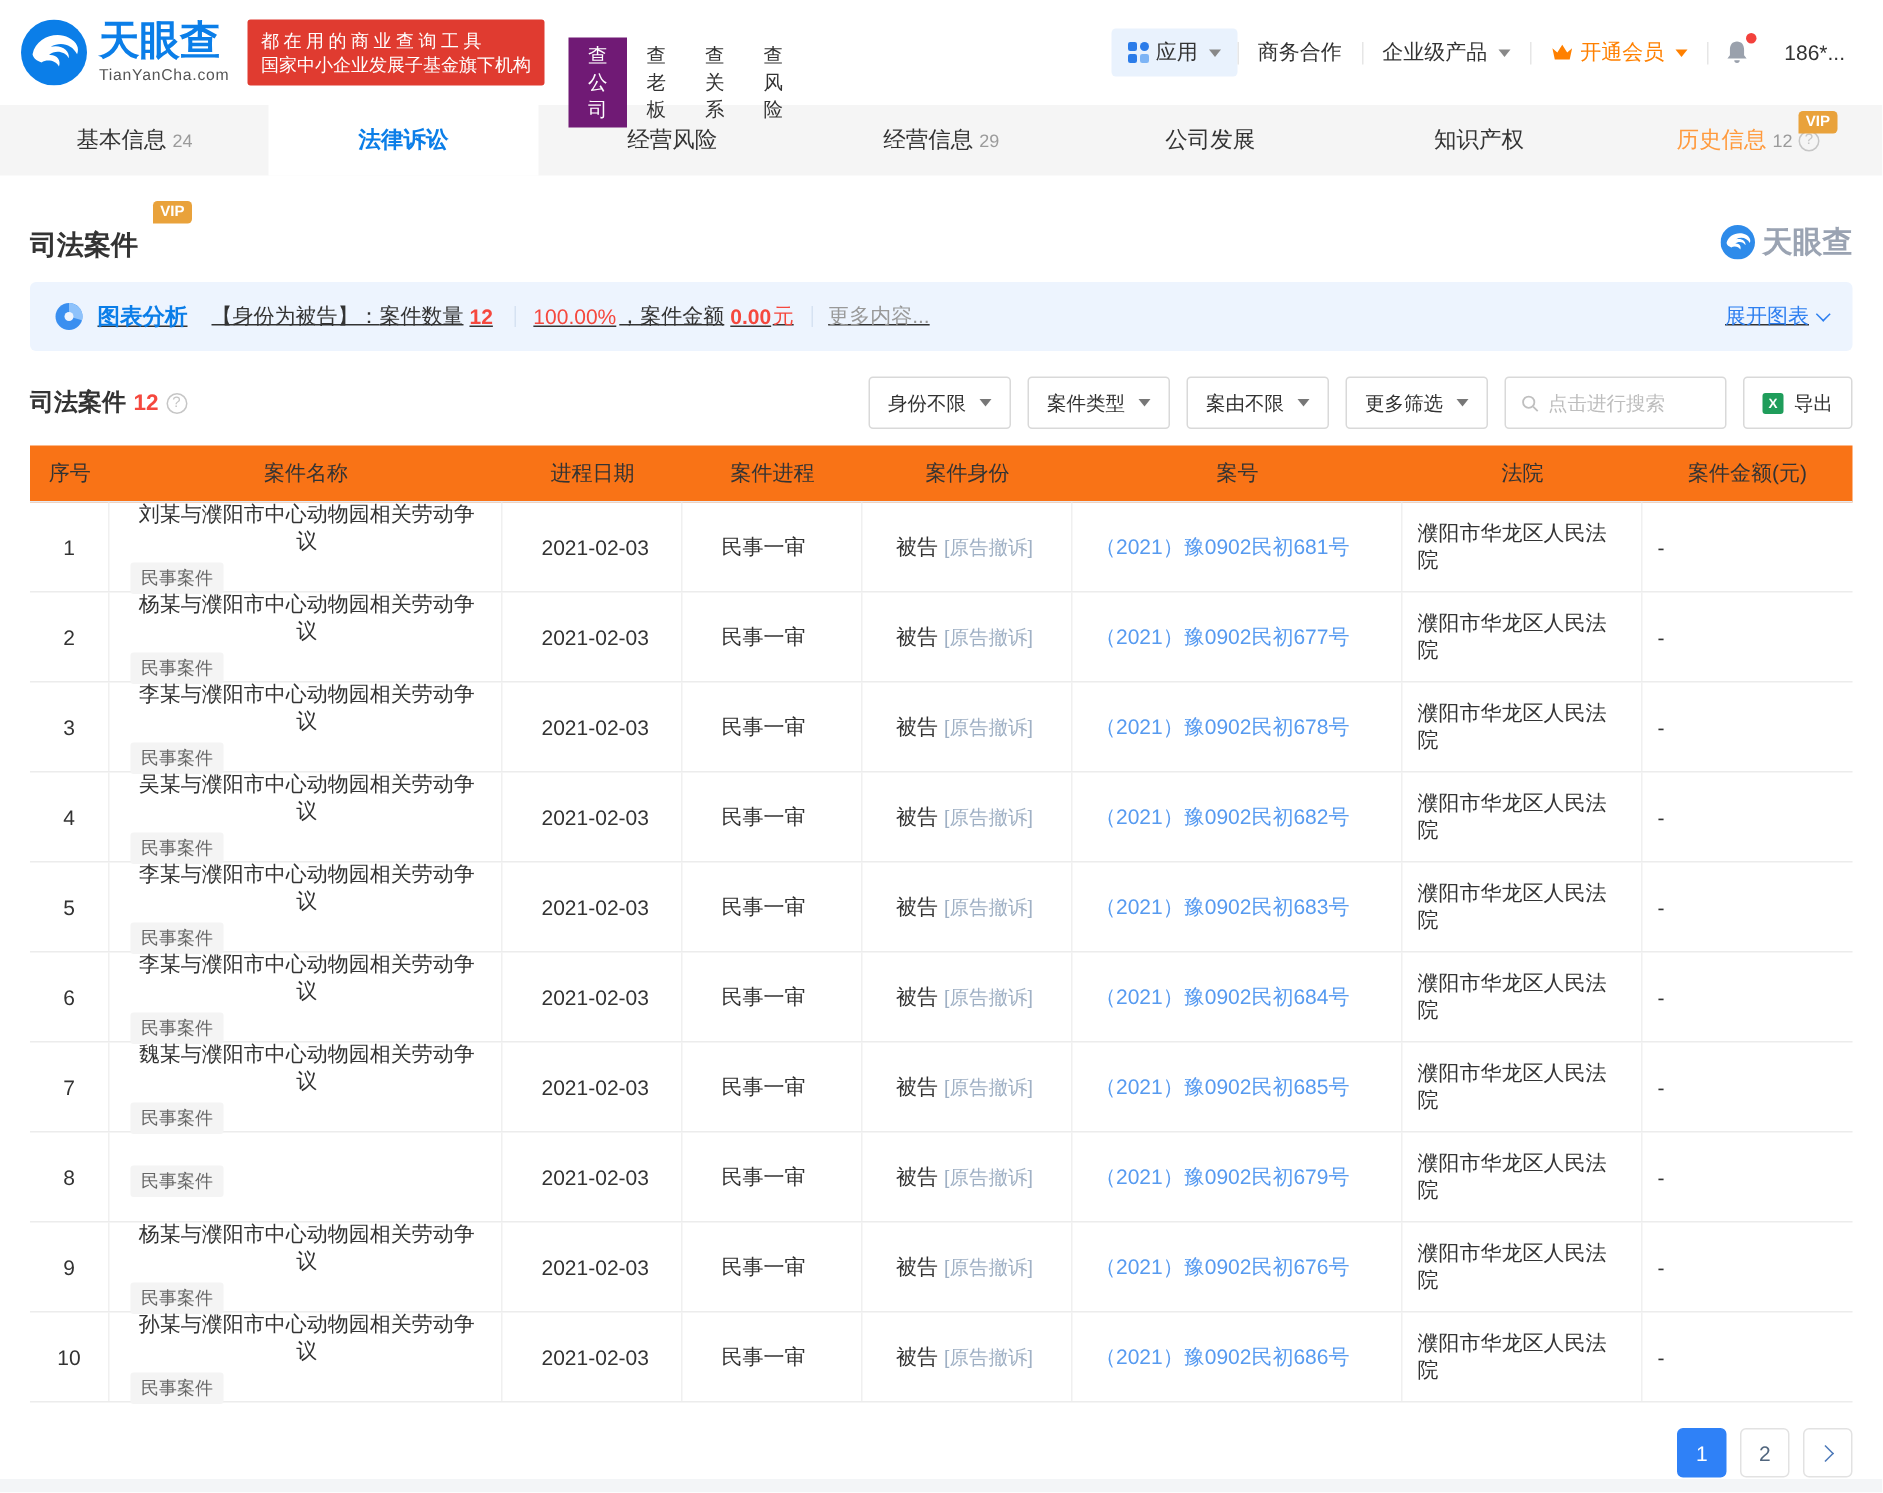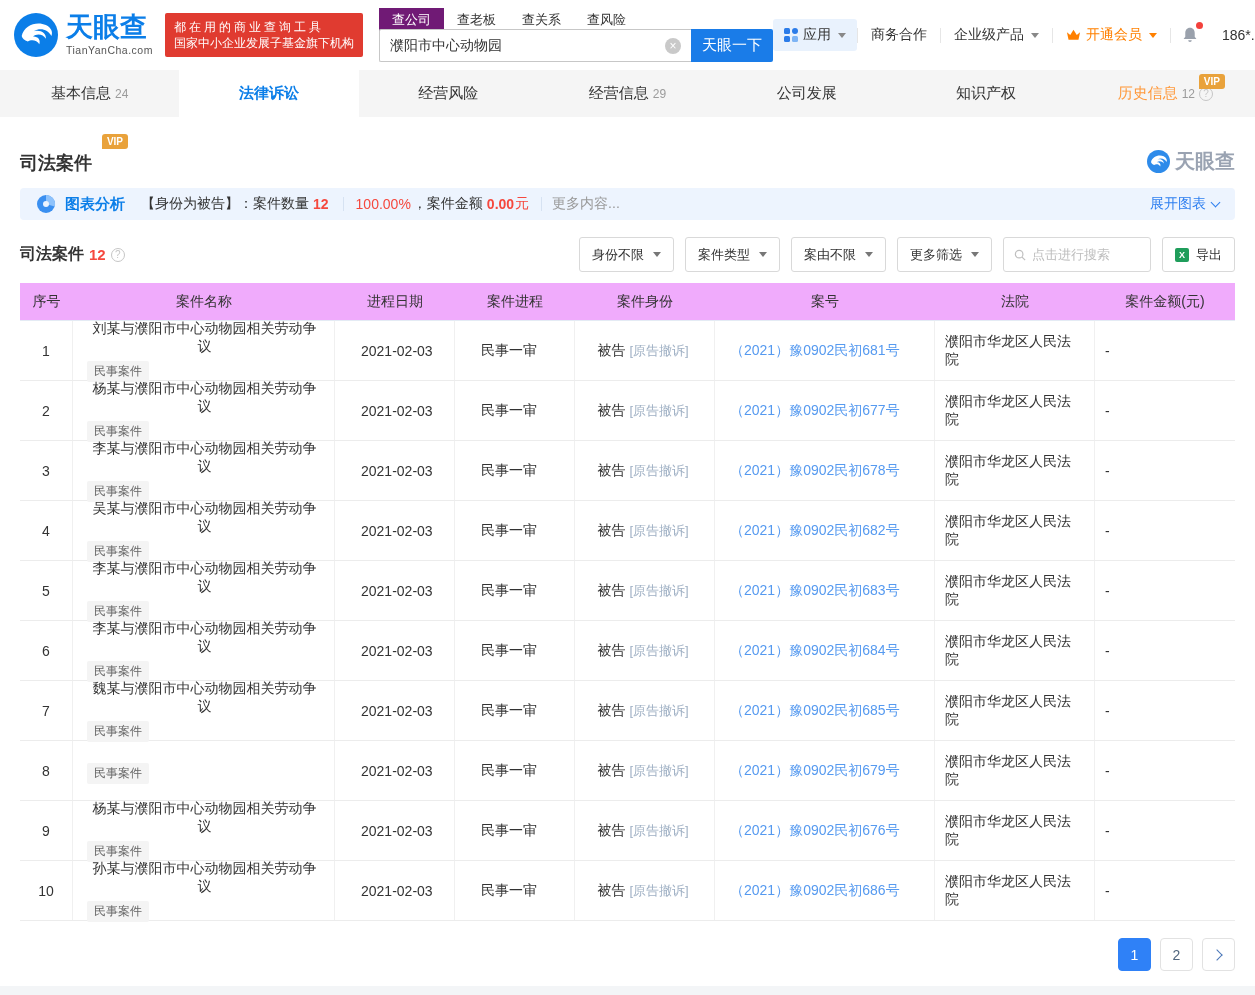--- a/index.html
+++ b/index.html
@@ -41,42 +41,42 @@
   .tab-vip { position:absolute; top:4px; right:30px; }
   .qicon { width:14px; height:14px; border:1px solid #c6c6c6; border-radius:50%; color:#c6c6c6; font-size:10px; display:inline-flex; align-items:center; justify-content:center; cursor:pointer; flex:none; }
   
   .sec { margin:10px 20px 0; display:flex; align-items:flex-end; height:48px; }
   .sec-title-wrap { position:relative; }
   .sec-title { font-size:18px; font-weight:bold; }
   .sec-vip { position:absolute; top:-17px; right:-36px; }
   .wm { margin-left:auto; display:flex; align-items:center; gap:5px; }
   .wm-text { color:#9aa3b2; font-size:20px; font-weight:bold; }
   
-  .banner { margin:13px 20px 0; background:#edf4fe; border-radius:4px; height:32px; display:flex; align-items:center; padding:0 16px; font-size:14px; }
+  .banner { margin:13px 20px 0; background:#edf4fe; border-radius:4px; height:46px; display:flex; align-items:center; padding:0 16px; font-size:14px;text-decoration:underline; }
   .banner-title { color:#0b7ee8; font-size:15px; font-weight:bold; margin:0 16px 0 9px; cursor:pointer; }
   .red-b { color:#f5483e; font-weight:bold; margin:0 4px; }
   .red { color:#f5483e; margin:0 2px; }
   .bsep { width:1px; height:14px; background:#d6e2f2; margin:0 10px; }
   .more { color:#999; cursor:pointer; }
   .expand { margin-left:auto; color:#2e7ff0; display:flex; align-items:center; gap:6px; cursor:pointer; }
   .chev-down { width:7px; height:7px; border-right:1.6px solid #2e7ff0; border-bottom:1.6px solid #2e7ff0; transform:rotate(45deg); margin-top:-4px; }
   
   .controls { margin:17px 20px 11px; display:flex; align-items:center; gap:5px; }
   .c-title { font-size:16px; font-weight:bold; }
   .c-count { color:#f5483e; font-weight:bold; font-size:15px; }
   .filters { margin-left:auto; display:flex; gap:11px; align-items:center; }
   .fbtn { border:1px solid #d9d9d9; border-radius:3px; padding:0 12px; height:35px; font-size:13px; display:flex; align-items:center; gap:7px; background:#fff; color:#333; cursor:pointer; }
   .fbtn .caret { border-top-color:#777; }
   .fsearch { border:1px solid #d9d9d9; border-radius:3px; height:35px; display:flex; align-items:center; padding:0 10px; width:148px; gap:6px; }
   .fsearch input { border:none; outline:none; width:100%; font-size:13px; color:#333; font-family:inherit; }
   .fsearch input::placeholder { color:#bdbdbd; }
   .xls { width:14px; height:14px; background:#1f9d5b; border-radius:2px; color:#fff; font-size:9px; font-weight:bold; display:flex; align-items:center; justify-content:center; }
   
   .table { margin:0 20px; }
-  .thead { display:flex; background:#f0abfc; height:38px; align-items:center; font-size:14px; color:#333; border-bottom:1px solid #e4ebf4; }
+  .thead { display:flex; background:#f97316; height:38px; align-items:center; font-size:14px; color:#333; border-bottom:1px solid #e4ebf4; }
   .th { text-align:center; }
   .w-no{width:53px} .w-name{width:262px} .w-date{width:120px} .w-proc{width:120px}
   .w-role{width:140px} .w-case{width:220px} .w-court{width:160px} .w-amt{width:140px}
   .tr-row { display:flex; border-bottom:1px solid #ececec; height:60px; }
   .td { border-right:1px solid #f0f0f0; display:flex; flex-direction:column; justify-content:center; padding:8px 12px; }
   .td:last-child { border-right:none; }
   .td-no { align-items:center; padding:8px 0; font-size:14px; }
   .td-name { padding-left:14px; }
   .case-name { font-size:14px; line-height:1.3;text-align:center; }
   .tag { margin-top:6px; align-self:flex-start; background:#f4f4f4; color:#666; font-size:12px; padding:2px 7px; border-radius:2px; }
@@ -113,25 +113,20 @@
   <div class="slogan">
     <div class="l1">都在用的商业查询工具</div>
     <div class="l2">国家中小企业发展子基金旗下机构</div>
   </div>
   <div class="search-wrap">
     <div class="stabs">
       <span class="stab active">查公司</span>
       <span class="stab">查老板</span>
       <span class="stab">查关系</span>
       <span class="stab">查风险</span>
-    </div>
-    <div class="sbox">
-      <input class="sinput" value="濮阳市中心动物园" style="">
-      <span class="clear-icon">×</span>
-      <button class="go-btn">天眼一下</button>
     </div>
   </div>
   <div class="top-right">
     <span class="tr-item apps-chip">
       <span>
         <svg width="14" height="14" viewBox="0 0 14 14">
           <rect x="0" y="0" width="6" height="6" rx="1.5" fill="#2b7ce9"></rect>
           <rect x="8" y="0" width="6" height="6" rx="3" fill="#2b7ce9"></rect>
           <rect x="0" y="8" width="6" height="6" rx="1.5" fill="#2b7ce9"></rect>
           <rect x="8" y="8" width="6" height="6" rx="1.5" fill="#7db4f5"></rect>

